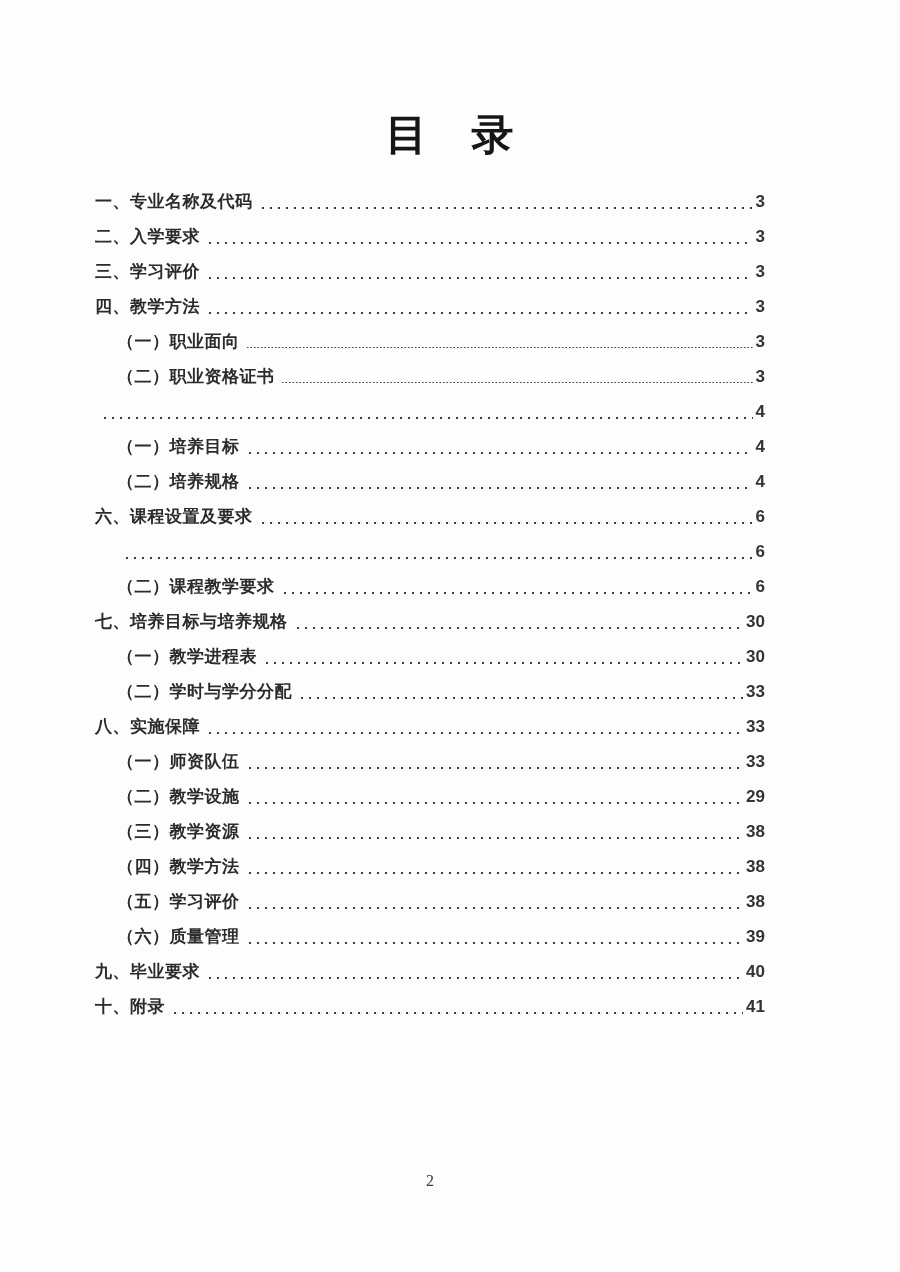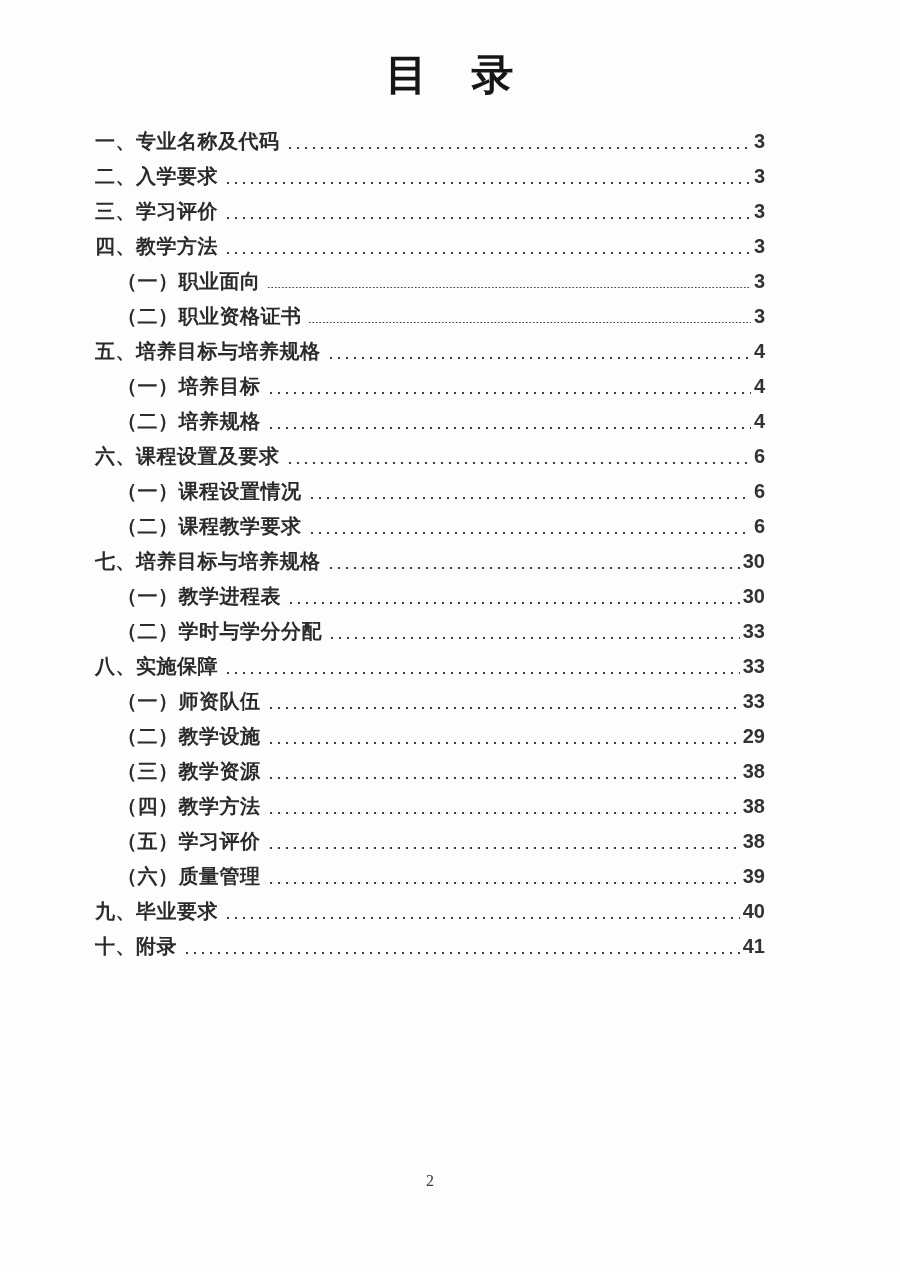--- a/index.html
+++ b/index.html
@@ -11,38 +11,38 @@
     position: relative;
     width: 900px;
     height: 1272px;
     background: #fdfdfd;
     color: #2b2b2b;
     font-family: "Liberation Sans", sans-serif;
     overflow: hidden;
     box-sizing: border-box;
   }
   .doc-title {
-    padding-top: 50px;
+    padding-top: 110px;
     text-align: center;
     font-family: "Liberation Serif", serif;
     font-size: 42px;
     font-weight: 700;
     color: #161616;
     letter-spacing: 1px;
     line-height: 1.2;
     white-space: pre;
   }
   .toc {
     margin: 24px 135px 0 95px; 
   }
   .toc-row {
     display: flex;
     align-items: baseline;
     line-height: 35px;
-    font-size: 20px;
+    font-size: 17px;
     font-weight: 700;
     color: #2b2b2b;
     white-space: nowrap;
   }
   .toc-row.sub {
     padding-left: 22px;
   }
   .toc-label {
     flex: 0 0 auto;
     letter-spacing: 0.5px;
@@ -115,21 +115,20 @@
     <span class="toc-page">3</span>
   </div>
 
   <div class="toc-row sub fine">
     <span class="toc-label">（二）职业资格证书</span>
     <span class="toc-leader"></span>
     <span class="toc-page">3</span>
   </div>
 
   <div class="toc-row">
-    <span class="toc-label">五、培养目标与培养规格</span>
     <span class="toc-leader"></span>
     <span class="toc-page">4</span>
   </div>
 
   <div class="toc-row sub">
     <span class="toc-label">（一）培养目标</span>
     <span class="toc-leader"></span>
     <span class="toc-page">4</span>
   </div>
 
@@ -139,21 +138,20 @@
     <span class="toc-page">4</span>
   </div>
 
   <div class="toc-row">
     <span class="toc-label">六、课程设置及要求</span>
     <span class="toc-leader"></span>
     <span class="toc-page">6</span>
   </div>
 
   <div class="toc-row sub">
-    <span class="toc-label">（一）课程设置情况</span>
     <span class="toc-leader"></span>
     <span class="toc-page">6</span>
   </div>
 
   <div class="toc-row sub">
     <span class="toc-label">（二）课程教学要求</span>
     <span class="toc-leader"></span>
     <span class="toc-page">6</span>
   </div>
 

